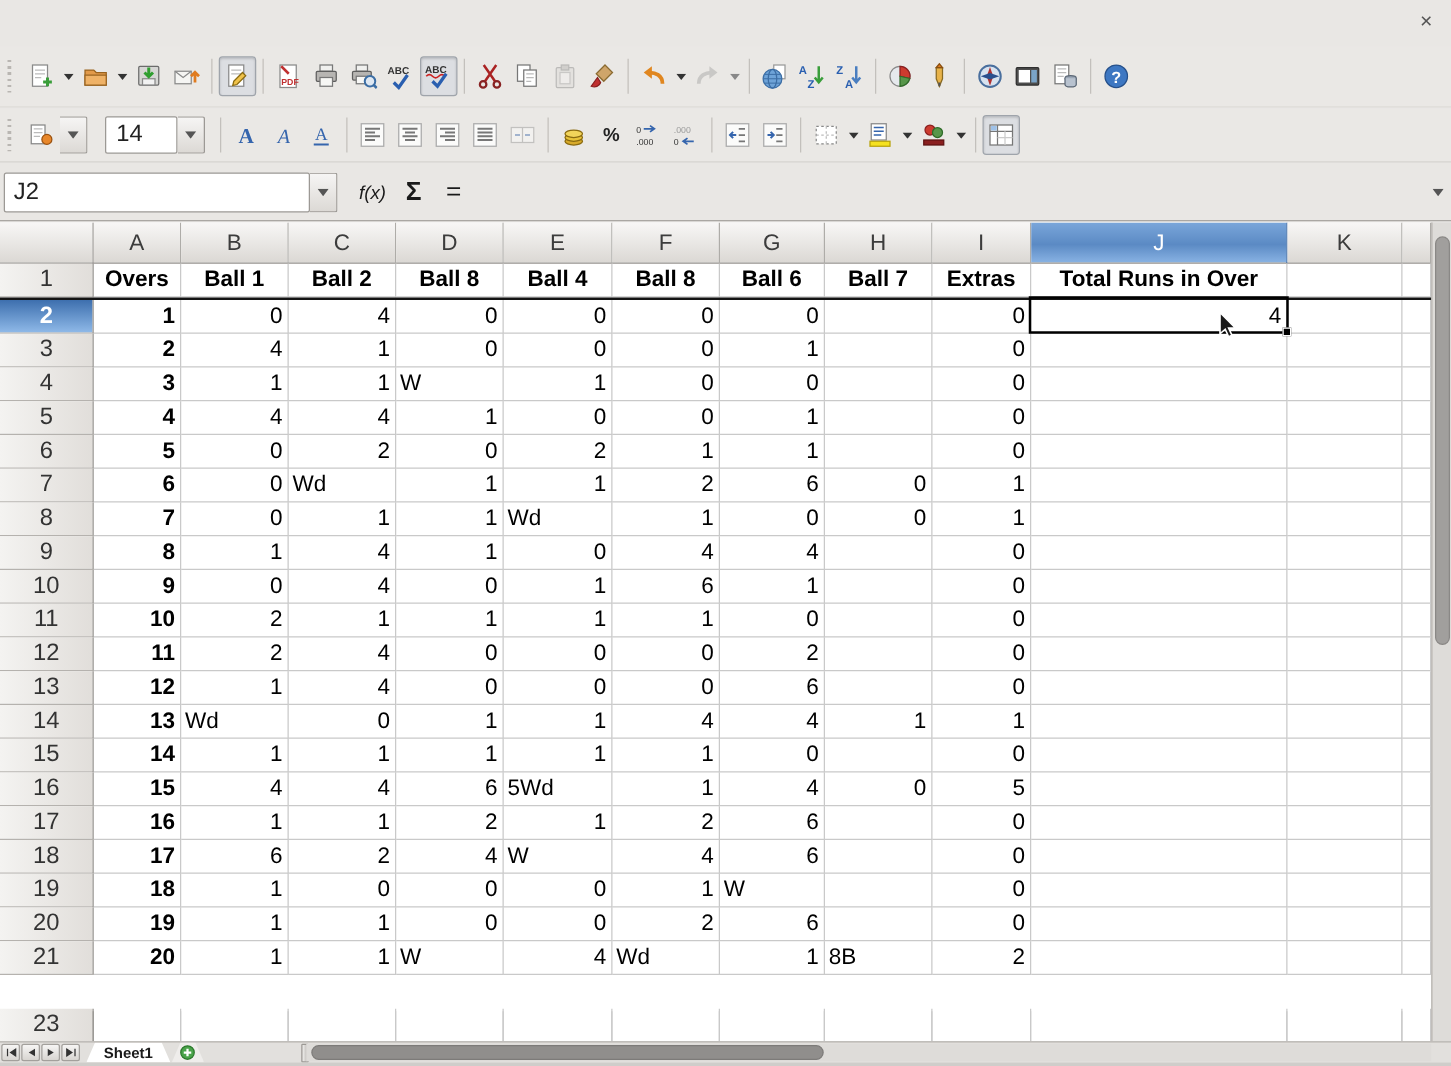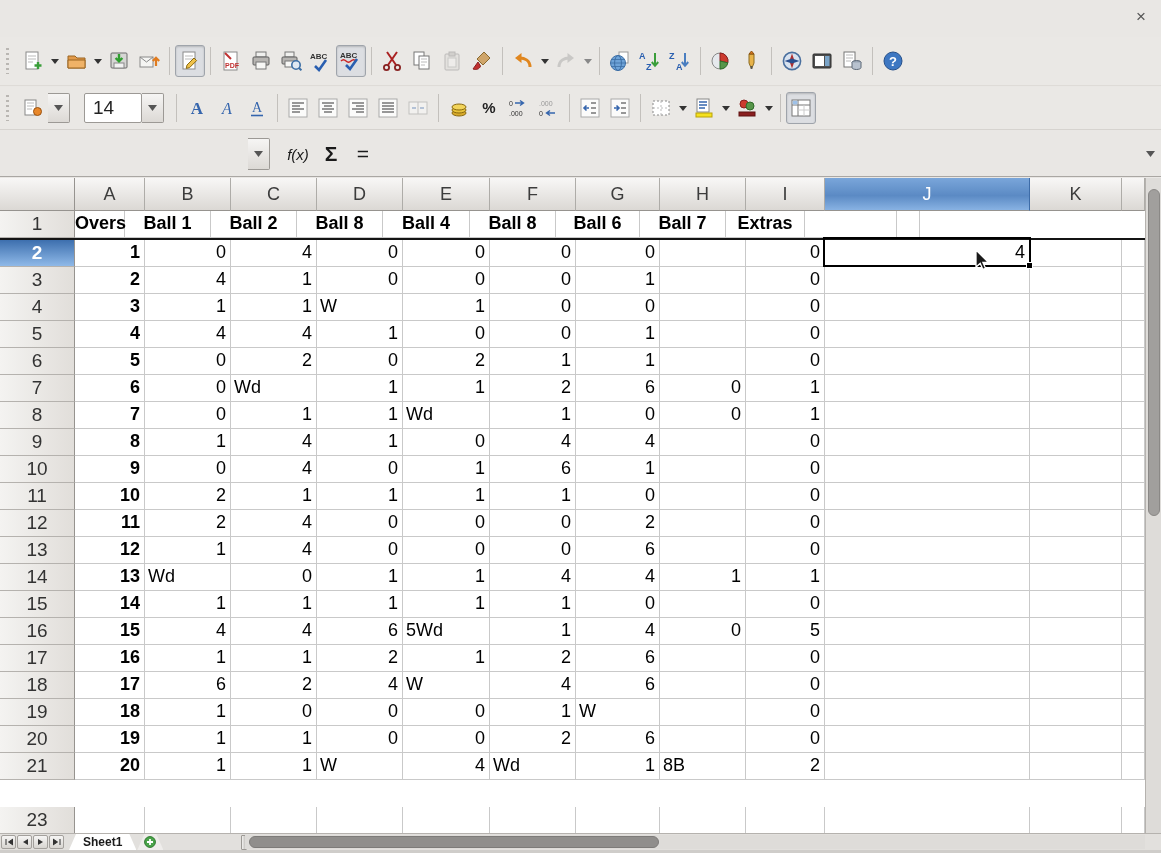--- a/index.html
+++ b/index.html
@@ -486,20 +486,21 @@
       <svg width="22" height="20">
           <rect x="2" y="2" width="18" height="16" fill="#fff" stroke="#777"></rect>
           <path d="M2 7h18M8 2v16" stroke="#777"></path>
           <rect x="2.8" y="2.8" width="4.6" height="3.6" fill="#9ec1e8"></rect>
           <path d="M8 12h12M14 7v11" stroke="#ccc"></path>
         </svg>
     </div>
   </div>
 
   <div id="formulabar">
+    <div id="name-box">J2</div>
     <div id="name-caret" class="combo-caret">
         <svg width="9" height="6">
           <path d="M0 0h9L4.5 6z" fill="#555"></path>
         </svg>
       </div>
     <div class="fbtn" style="left:283px; font-style:italic; font-size:15px;">f(x)</div>
     <div class="fbtn" style="left:316px; font-size:21px; font-weight:bold;">Σ</div>
     <div class="fbtn" style="left:348px; font-size:21px;">=</div>
     <div id="fb-expand">
         <svg width="9" height="6">
@@ -520,29 +521,30 @@
         <div class="chdr" style="width: 84px;">G</div>
         <div class="chdr" style="width: 86px;">H</div>
         <div class="chdr" style="width: 79px;">I</div>
         <div class="chdr sel" style="width: 205px;">J</div>
         <div class="chdr" style="width: 92px;">K</div>
         <div class="chdr" style="width: 23px;"></div>
       </div>
     <div id="rows-layer">
         <div class="grow" style="top: 33px;">
           <div class="rhdr">1</div>
-          <div class="cell hdr" style="width: 50px;">Overs</div>
+          <div class="cell hdr" style="width: 70px;">Overs</div>
           <div class="cell hdr" style="width: 86px;">Ball 1</div>
           <div class="cell hdr" style="width: 86px;">Ball 2</div>
           <div class="cell hdr" style="width: 86px;">Ball 8</div>
           <div class="cell hdr" style="width: 87px;">Ball 4</div>
           <div class="cell hdr" style="width: 86px;">Ball 8</div>
           <div class="cell hdr" style="width: 84px;">Ball 6</div>
           <div class="cell hdr" style="width: 86px;">Ball 7</div>
           <div class="cell hdr" style="width: 79px;">Extras</div>
+          <div class="cell hdr" style="width: 205px;">Total Runs in Over</div>
           <div class="cell" style="width: 92px;"></div>
           <div class="cell" style="width: 23px;"></div>
         </div>
         <div class="grow" style="top: 62px;">
           <div class="rhdr sel">2</div>
           <div class="cell num bold" style="width: 70px;">1</div>
           <div class="cell num" style="width: 86px;">0</div>
           <div class="cell num" style="width: 86px;">4</div>
           <div class="cell num" style="width: 86px;">0</div>
           <div class="cell num" style="width: 87px;">0</div>

